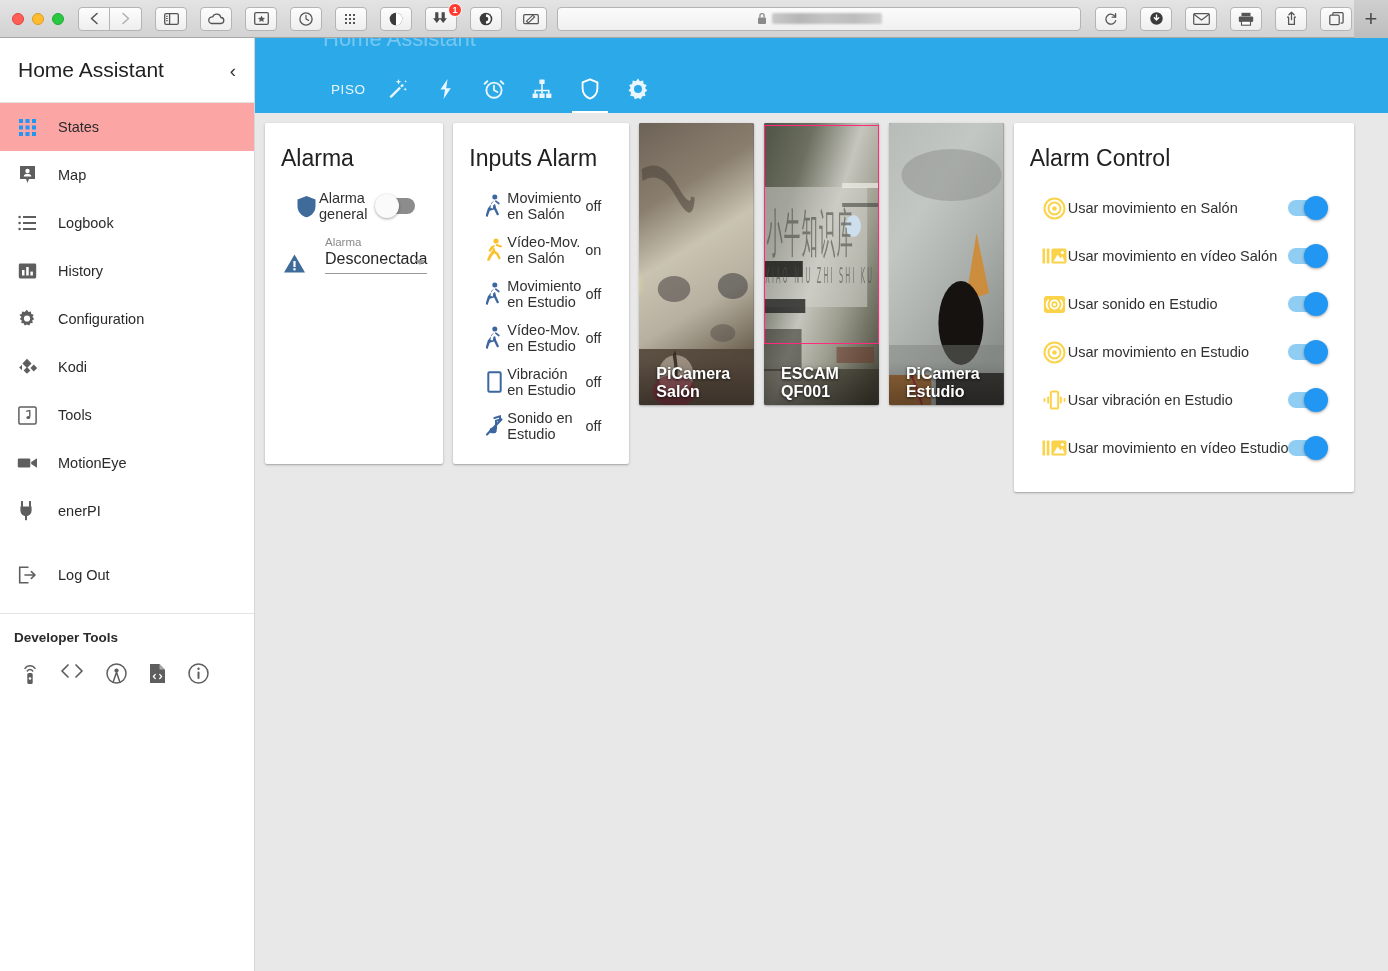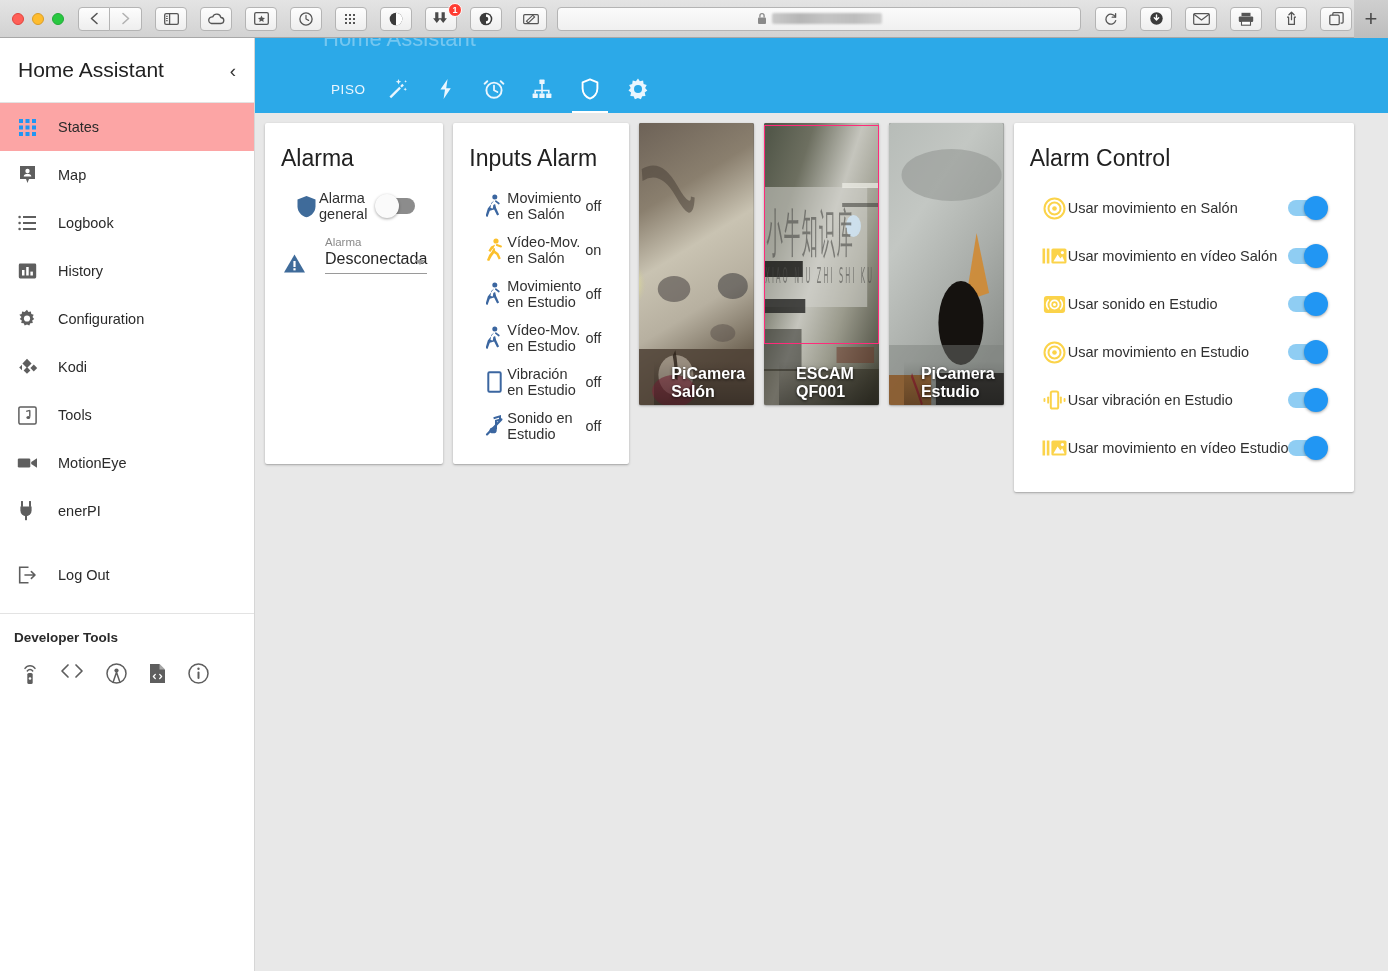--- a/index.html
+++ b/index.html
@@ -175,21 +175,21 @@
   .input-row .row-label, .input-row .row-value { position: relative; }
 
   
   .cam-card {
     position: relative; border-radius: 2px; overflow: hidden;
     box-shadow: 0 1px 3px rgba(0,0,0,0.20), 0 1px 1px rgba(0,0,0,0.12);
     background: #555;
   }
   .cam-img { width: 100%; height: 100%; display: block; }
   .cam-name {
-    position: absolute; left: 15px; right: 0; bottom: 0; height: 44px;
+    position: absolute; left: 0; right: 0; bottom: 0; height: 44px;
     display: flex; align-items: center; padding-left: 17px;
     color: #fff; font-size: 16px; font-weight: bold;
     text-shadow: 0 1px 3px rgba(0,0,0,.75);
     background: linear-gradient(rgba(0,0,0,0.0), rgba(0,0,0,0.28));
   }
   .motion-box {
     position: absolute; border: 1.5px solid #ff2b7a; pointer-events: none;
   }
 
   

